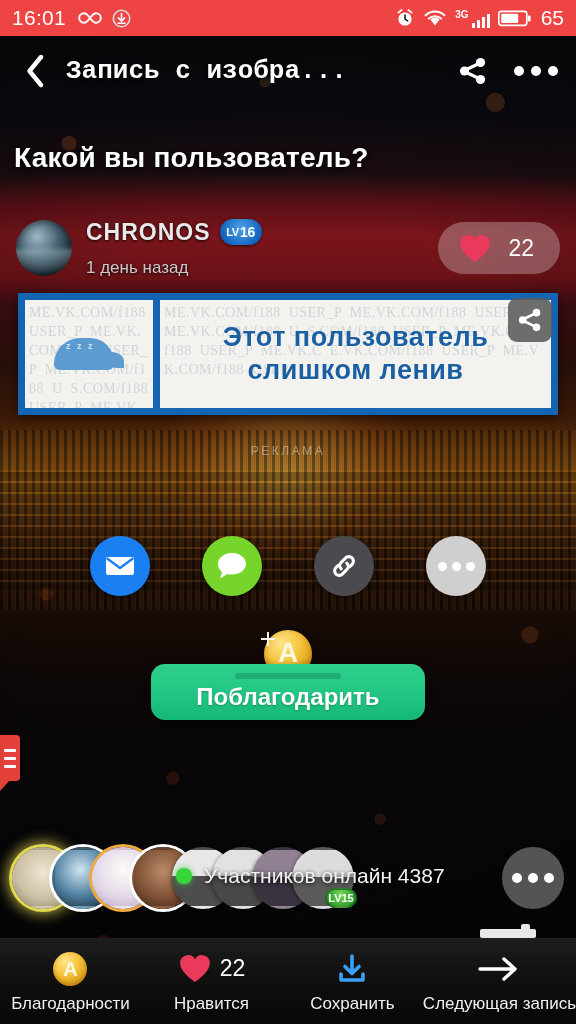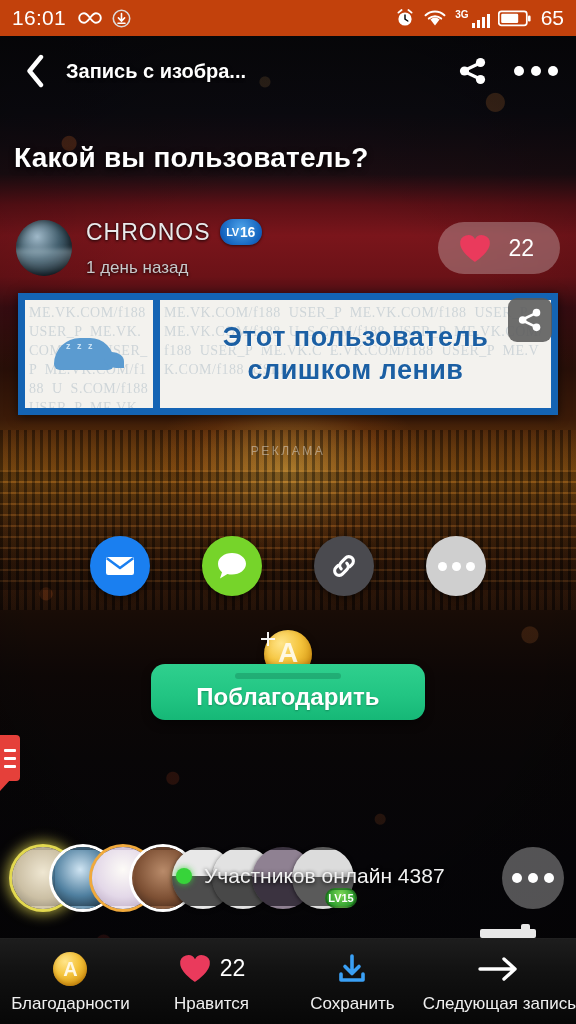--- a/index.html
+++ b/index.html
@@ -59,37 +59,37 @@
     position:absolute; left:0; right:0; top:470px; height:120px;
     background-image:repeating-linear-gradient(180deg, rgba(255,170,70,.10) 0 2px, rgba(0,0,0,.25) 2px 11px);
   }
   .bg-vig { position:absolute; inset:0;
     background:radial-gradient(ellipse 120% 80% at 50% 50%, transparent 38%, rgba(0,0,0,.55) 100%); }
 
   
   .statusbar {
     position:absolute; top:0; left:0; right:0; height:36px;
     display:flex; align-items:center; padding:0 12px;
-    background:#c2410c; z-index:40;
+    background:#ef4444; z-index:40;
   }
   .sb-time { font-size:21px; font-weight:500; letter-spacing:.3px; }
   .sb-left-icons { display:flex; align-items:center; gap:9px; margin-left:11px; }
   .sb-right { margin-left:auto; display:flex; align-items:center; gap:8px; }
   .sb-batt-txt { font-size:21px; font-weight:500; margin-left:2px; }
   .ico { display:block; }
 
   
   .appbar {
     position:absolute; top:36px; left:0; right:0; height:70px;
     display:flex; align-items:center; padding:0 18px; z-index:30;
   }
   .appbar-back { width:34px; height:40px; display:flex; align-items:center; justify-content:center; }
   .appbar-title {
-    font-size:20px; font-weight:bold; margin-left:14px;
-    white-space:nowrap; overflow:hidden; text-shadow:0 1px 4px rgba(0,0,0,.9);
+    font-size:26px; font-weight:bold; margin-left:14px;
+    white-space:nowrap; overflow:hidden; text-shadow:0 1px 4px rgba(0,0,0,.9);font-family:Liberation Mono, monospace;
   }
   .appbar-actions { margin-left:auto; display:flex; align-items:center; gap:26px; }
   .dots-h { display:flex; gap:7px; align-items:center; }
   .dots-h i { width:10px; height:10px; border-radius:50%; background:#fff; display:block; }
 
   
   .post-title {
     position:absolute; top:142px; left:14px; right:14px;
     font-size:28px; font-weight:bold; letter-spacing:.2px;
     text-shadow:0 2px 6px rgba(0,0,0,.95); z-index:20;
@@ -107,21 +107,21 @@
     position:relative;
   }
   .avatar::after{
     content:""; position:absolute; left:-10%; top:52%; width:120%; height:48%;
     background:linear-gradient(180deg, rgba(210,230,240,.35), rgba(20,34,44,.1));
     filter:blur(2px);
   }
   .author-meta { margin-left:14px; }
   .author-name-line { display:flex; align-items:center; gap:9px; }
   .author-name {
-    font-size:23px; font-weight:400; color:#e9e9ea; letter-spacing:1px;
+    font-size:23px; font-weight:700; color:#e9e9ea; letter-spacing:1px;
     text-shadow:0 1px 3px rgba(0,0,0,.9);
   }
   .lv-badge {
     display:inline-flex; align-items:center; justify-content:center;
     height:26px; min-width:42px; padding:0 5px; border-radius:13px;
     background:radial-gradient(circle at 50% 35%, #4da2e8, #1565c0 70%, #0d47a1);
     box-shadow:0 1px 3px rgba(0,0,0,.6);
     font-size:14px; font-weight:bold; color:#fff; letter-spacing:-.3px;
   }
   .lv-badge .lv-sm { font-size:11px; margin-right:1px; }

